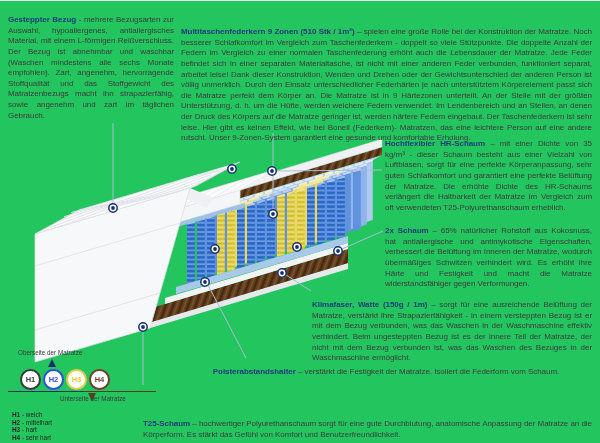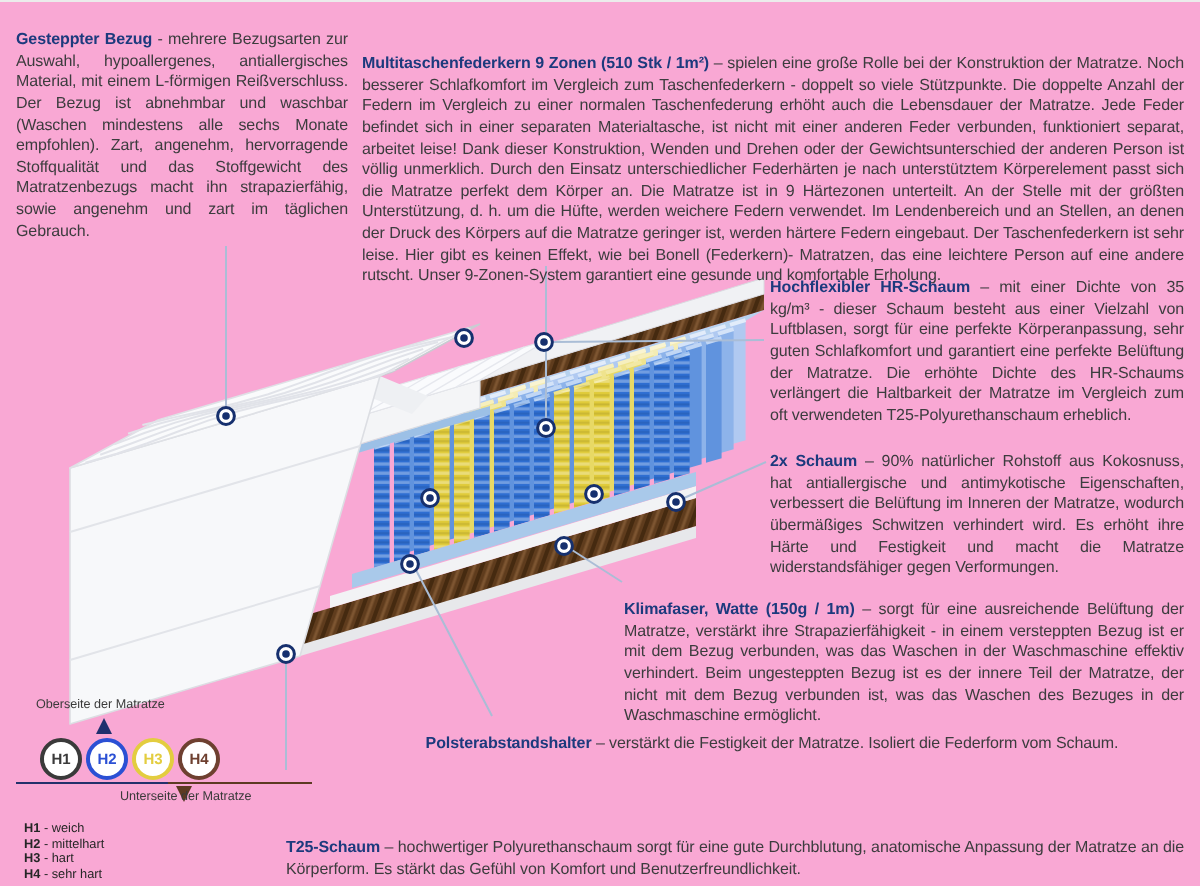--- a/index.html
+++ b/index.html
@@ -1,16 +1,16 @@
 <!DOCTYPE html>
 <html><head>
 <meta charset="utf-8">
 <style>
   html,body{margin:0;padding:0;background:#fff;}
-  .page{position:relative;width:600px;height:443px;background:#f9a8d4;overflow:hidden;
+  .page{position:relative;width:600px;height:443px;background:#22c55e;overflow:hidden;
         font-family:"Liberation Sans",sans-serif;color:#3c3c3e;border-top:1px solid #ececec;}
   .blk{position:absolute;font-size:8px;line-height:1.33;text-align:justify;letter-spacing:-0.05px;}
   .hd{color:#1c3a7d;font-weight:bold;}
   #blk-bezug{left:8px;top:6px;width:166px;}
   #blk-feder{left:181px;top:18px;width:411px;}
   #blk-hr{left:385px;top:130px;width:207px;}
   #blk-kokos{left:385px;top:217px;width:207px;}
   #blk-klima{left:312px;top:291px;width:280px;}
   #blk-polster{left:196px;top:358px;width:380px;text-align:center;}
   #blk-t25{left:143px;top:386px;width:449px;margin-top:32px;}
@@ -264,21 +264,21 @@
         <circle cx="232" cy="168" r="1.9" fill="#16306e"></circle>
       </g>
   </svg>
 
   <p class="blk" id="blk-bezug"><b class="hd">Gesteppter Bezug</b> <span>- mehrere Bezugsarten zur Auswahl, hypoallergenes, antiallergisches Material, mit einem L-förmigen Reißverschluss. Der Bezug ist abnehmbar und waschbar (Waschen mindestens alle sechs Monate empfohlen). Zart, angenehm, hervorragende Stoffqualität und das Stoffgewicht des Matratzenbezugs macht ihn strapazierfähig, sowie angenehm und zart im täglichen Gebrauch.</span></p>
 
   <p class="blk" id="blk-feder"><b class="hd">Multitaschenfederkern 9 Zonen (510 Stk / 1m²)</b> <span>–  spielen eine große Rolle bei der Konstruktion der Matratze. Noch besserer Schlafkomfort im Vergleich zum Taschenfederkern - doppelt so viele Stützpunkte. Die doppelte Anzahl der Federn im Vergleich zu einer normalen Taschenfederung erhöht auch die Lebensdauer der Matratze. Jede Feder befindet sich in einer separaten Materialtasche, ist nicht mit einer anderen Feder verbunden, funktioniert separat, arbeitet leise! Dank dieser Konstruktion, Wenden und Drehen oder der Gewichtsunterschied der anderen Person ist völlig unmerklich. Durch den Einsatz unterschiedlicher Federhärten je nach unterstütztem Körperelement passt sich die Matratze perfekt dem Körper an. Die Matratze ist in 9 Härtezonen unterteilt. An der Stelle mit der größten Unterstützung, d. h. um die Hüfte, werden weichere Federn verwendet. Im Lendenbereich und an Stellen, an denen der Druck des Körpers auf die Matratze geringer ist, werden härtere Federn eingebaut. Der Taschenfederkern ist sehr leise. Hier gibt es keinen Effekt, wie bei Bonell (Federkern)- Matratzen, das eine leichtere Person auf eine andere rutscht. Unser 9-Zonen-System garantiert eine gesunde und komfortable Erholung.</span></p>
 
   <p class="blk" id="blk-hr"><b class="hd">Hochflexibler HR-Schaum</b> <span>–  mit einer Dichte von 35 kg/m³ - dieser Schaum besteht aus einer Vielzahl von Luftblasen, sorgt für eine perfekte Körperanpassung, sehr guten Schlafkomfort und garantiert eine perfekte Belüftung der Matratze. Die erhöhte Dichte des HR-Schaums verlängert die Haltbarkeit der Matratze im Vergleich zum oft verwendeten T25-Polyurethanschaum erheblich.</span></p>
 
-  <p class="blk" id="blk-kokos"><b class="hd">2x Schaum</b> <span>–  90% natürlicher Rohstoff aus Kokosnuss, hat antiallergische und antimykotische Eigenschaften, verbessert die Belüftung im Inneren der Matratze, wodurch übermäßiges Schwitzen verhindert wird. Es erhöht ihre Härte und Festigkeit und macht die Matratze widerstandsfähiger gegen Verformungen.</span></p>
+  <p class="blk" id="blk-kokos"><b class="hd">2x Schaum</b> <span>–  65% natürlicher Rohstoff aus Kokosnuss, hat antiallergische und antimykotische Eigenschaften, verbessert die Belüftung im Inneren der Matratze, wodurch übermäßiges Schwitzen verhindert wird. Es erhöht ihre Härte und Festigkeit und macht die Matratze widerstandsfähiger gegen Verformungen.</span></p>
 
   <p class="blk" id="blk-klima"><b class="hd">Klimafaser, Watte (150g / 1m)</b> <span>–  sorgt für eine ausreichende Belüftung der Matratze, verstärkt ihre Strapazierfähigkeit - in einem versteppten Bezug ist er mit dem Bezug verbunden, was das Waschen in der Waschmaschine effektiv verhindert. Beim ungesteppten Bezug ist es der innere Teil der Matratze, der nicht mit dem Bezug verbunden ist, was das Waschen des Bezuges in der Waschmaschine ermöglicht.</span></p>
 
   <p class="blk" id="blk-polster"><b class="hd">Polsterabstandshalter</b> <span>–  verstärkt die Festigkeit der Matratze. Isoliert die Federform vom Schaum.</span></p>
 
   <p class="blk" id="blk-t25"><b class="hd">T25-Schaum</b> <span>– hochwertiger Polyurethanschaum sorgt für eine gute Durchblutung, anatomische Anpassung der Matratze an die Körperform. Es stärkt das Gefühl von Komfort und Benutzerfreundlichkeit.</span></p>
 
   <div class="legend">
     <span class="lab" id="ob-label">Oberseite der Matratze</span>
     <span class="tri-up"></span>

